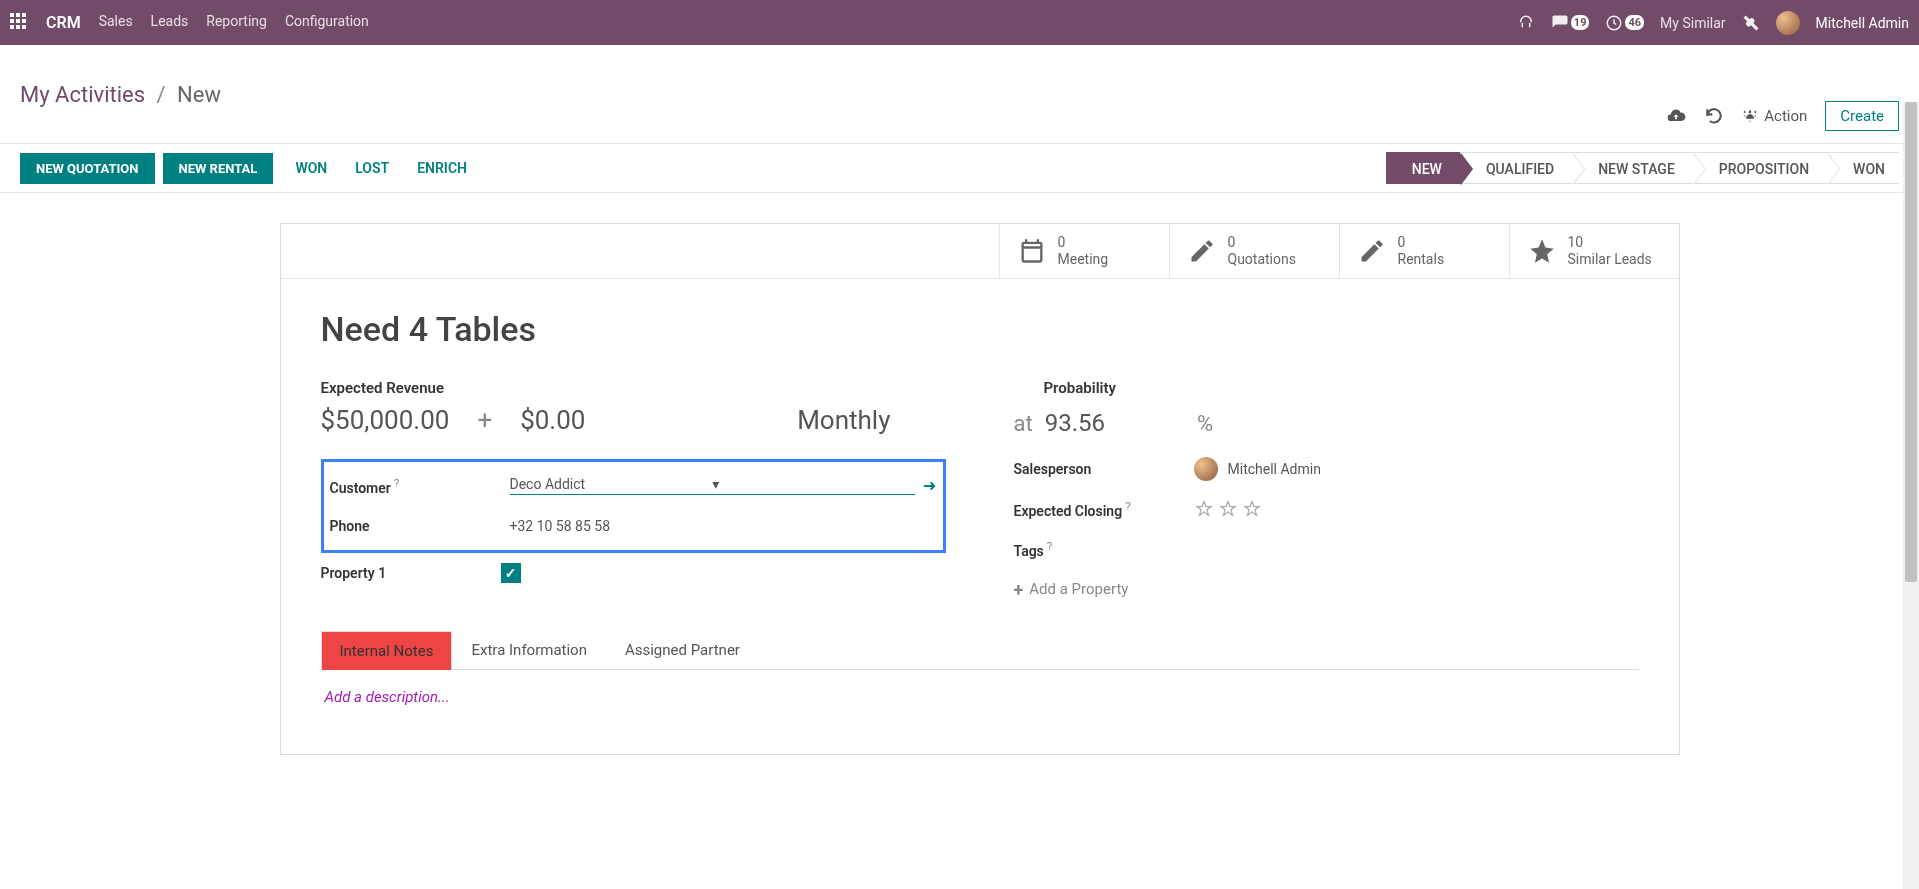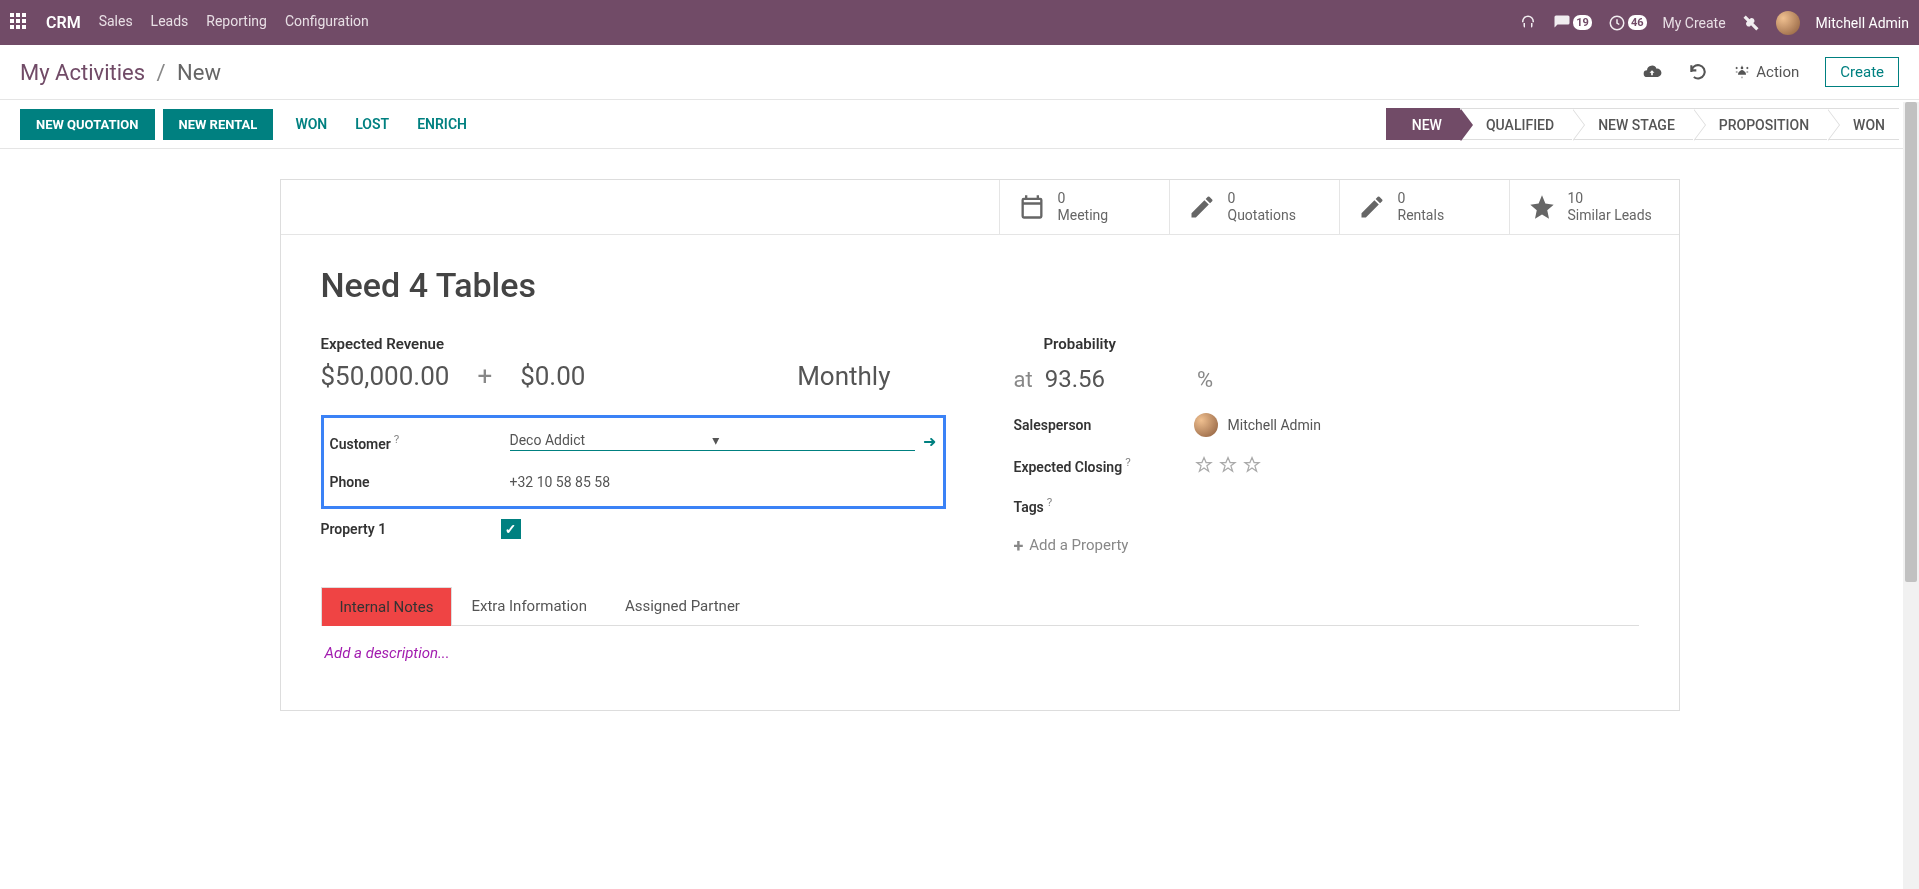--- a/index.html
+++ b/index.html
@@ -17,21 +17,21 @@
 .badge-wrap { position: relative; cursor: pointer; display: flex; align-items: center; }
 .badge { background: #fff; color: #714b67; font-weight: 700; font-size: 11px; padding: 1px 3px; border-radius: 7px; margin-left: 2px; }
 .avatar { width: 24px; height: 24px; border-radius: 50%; background: radial-gradient(circle at 30% 30%, #f0c090, #8a5a3a); display: inline-block; }
 
 
 .breadcrumb-row { display: flex; align-items: center; padding: 12px 20px; border-bottom: 1px solid #e5e5e5; }
 .breadcrumb { font-size: 22px; }
 .breadcrumb .bc-root { color: #714b67; cursor: pointer; }
 .breadcrumb .bc-sep { color: #888; margin: 0 6px; }
 .breadcrumb .bc-current { color: #666; }
-.breadcrumb-actions { margin-left: auto; display: flex; align-items: center; gap: 26px; }
+.breadcrumb-actions { margin-left: auto; display: flex; align-items: center; gap: 18px; margin-top: 44px; }
 .action-icon { color: #555; cursor: pointer; }
 .action-btn { color: #555; cursor: pointer; font-size: 15px; display: flex; align-items: center; gap: 6px; }
 .create-btn { border: 1px solid #008080; color: #008080; padding: 5px 14px; cursor: pointer; font-size: 15px; background: #fff; }
 
 
 .stage-row { display: flex; align-items: center; padding: 8px 20px; border-bottom: 1px solid #e5e5e5; }
 .btn-primary { background: #008080; color: #fff; border: none; padding: 8px 16px; font-weight: 700; font-size: 13px; cursor: pointer; margin-right: 8px; }
 .btn-link { background: none; border: none; color: #008080; font-weight: 600; font-size: 14px; padding: 8px 14px; cursor: pointer; }
 
 .stages { margin-left: auto; display: flex; align-items: center; }
@@ -139,21 +139,21 @@
         </svg>
       <span class="badge">19</span>
     </div>
     <div class="badge-wrap">
       <svg class="navbar-icon" width="18" height="18" viewBox="0 0 24 24">
           <circle cx="12" cy="12" r="9" fill="none" stroke="#fff" stroke-width="2"></circle>
           <path d="M12 7v5l3 2" fill="none" stroke="#fff" stroke-width="2"></path>
         </svg>
       <span class="badge">46</span>
     </div>
-    <div class="navbar-item">My Create</div>
+    <div class="navbar-item">My Similar</div>
     <svg class="navbar-icon" width="18" height="18" viewBox="0 0 24 24">
         <path d="M22 19l-7-7 1.5-1.5a4 4 0 0 0-5-5L10 7 7 4 5 2 2 5l2 2 3 3-1.5 1.5a4 4 0 0 0 5 5L12 15l7 7 3-3z"></path>
       </svg>
     <span class="avatar"></span>
     <div class="navbar-item" style="color:#fff">Mitchell Admin</div>
   </div>
 </div>
 
 <div class="breadcrumb-row">
   <div class="breadcrumb">

